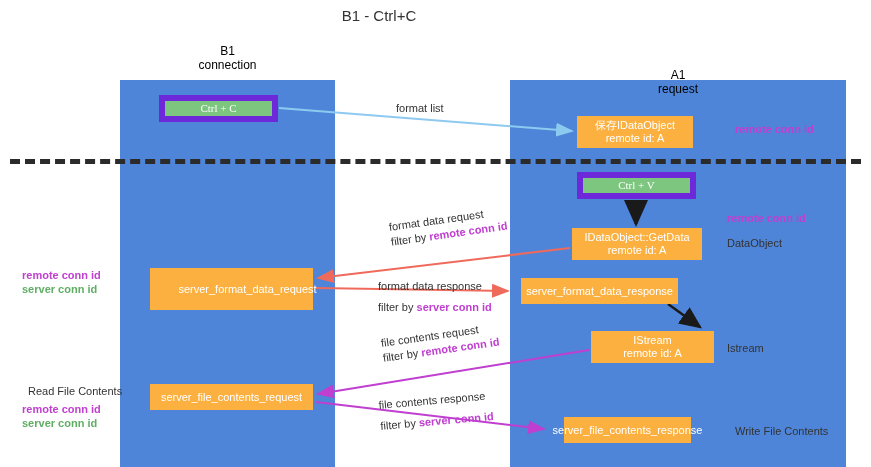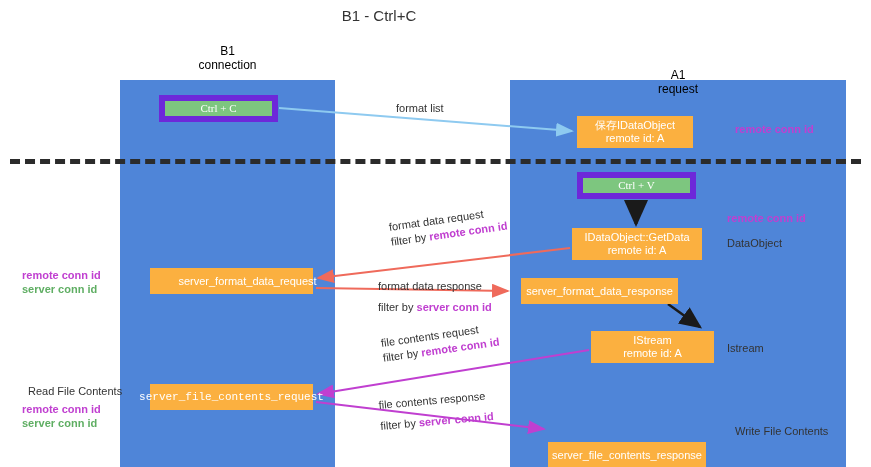--- a/index.html
+++ b/index.html
@@ -35,25 +35,25 @@
     text-align:center;font-size:11px;line-height:13px;color:#ffffff;
   }
   .node.green{background:#7dc67f;border:6px solid #6d28d9;font-family:Liberation Serif, serif;}
   .node.orange{background:#fbb040;}
   .node .l2{font-size:11px;}
 
   #n-ctrlc{left:159px;top:95px;width:119px;height:27px;}
   #n-idataobject{left:577px;top:116px;width:116px;height:32px;}
   #n-ctrlv{left:577px;top:172px;width:119px;height:27px;}
   #n-getdata{left:572px;top:228px;width:130px;height:32px;}
-  #n-sfdreq{left:150px;top:268px;width:163px;height:26px;padding-left:32px;}
+  #n-sfdreq{left:150px;top:268px;width:163px;height:42px;padding-left:32px;}
   #n-sfdresp{left:512px;top:278px;width:157px;height:26px;margin-left:9px;}
   #n-istream{left:591px;top:331px;width:123px;height:32px;}
-  #n-sfcreq{left:150px;top:384px;width:163px;height:26px;font-family:Liberation Mono, monospace;}
-  #n-sfcresp{left:548px;top:417px;width:158px;height:26px;margin-top:25px;}
+  #n-sfcreq{left:150px;top:384px;width:163px;height:26px;}
+  #n-sfcresp{left:564px;top:417px;width:127px;height:26px;}
 
   
   #divider{
     position:absolute;left:10px;top:159px;width:851px;height:0;
     border-top:5px dashed #2b2b2b;
   }
 
   
   .side{position:absolute;font-size:11px;line-height:14px;}
   .side.blk{color:#333;}

